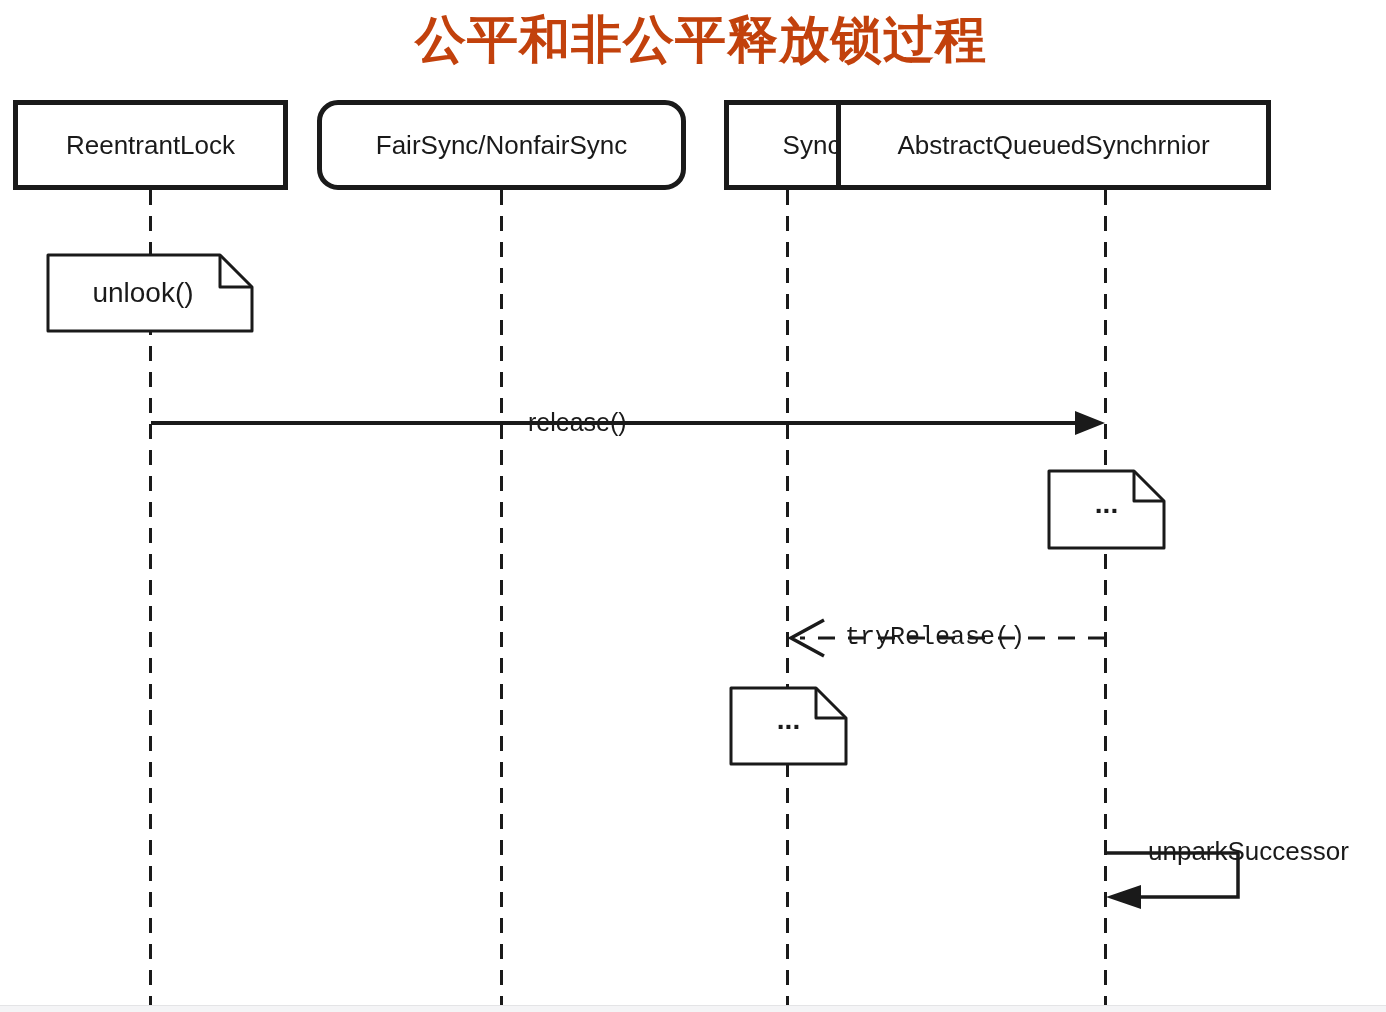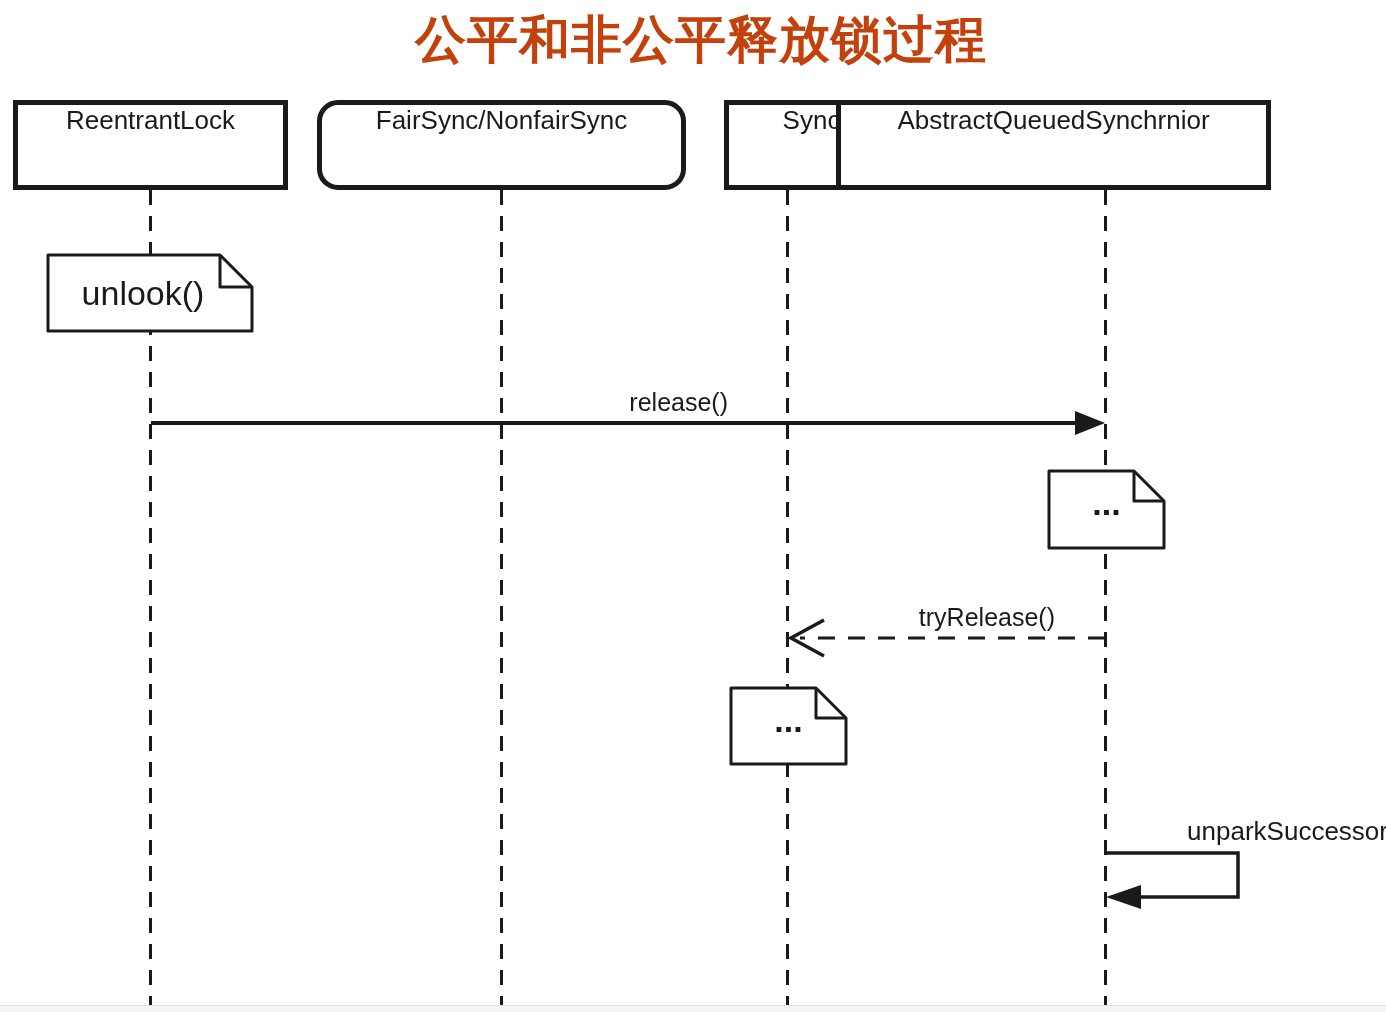--- a/index.html
+++ b/index.html
@@ -28,52 +28,54 @@
     color: #c2410c;
   }
   .participant {
     position: absolute;
     top: 100px;
     height: 90px;
     box-sizing: border-box;
     border: 5px solid #1a1a1a;
     background: #ffffff;
     display: flex;
+    align-items: center;
     justify-content: center;
     font-size: 26px;
     color: #1a1a1a;
     white-space: nowrap;
   }
   .p1 { left: 13px;  width: 275px; }
   .p2 { left: 317px; width: 369px; border-radius: 21px; }
   .p3 { left: 724px; width: 163px; padding-left: 12px; }
   .p4 { left: 836px; width: 435px; }
   .svg-layer {
     position: absolute;
     left: 0;
     top: 0;
     width: 1386px;
     height: 1012px;
   }
   .msg-label {
     position: absolute;
-    text-align: right;
+    text-align: left;
     font-size: 25px;
     color: #1a1a1a;
     white-space: nowrap;
+    margin-top: 20px;
   }
   .lbl-release  { left: 528px;  top: 388px; width: 200px; }
-  .lbl-tryrel   { left: 845px;  top: 603px; width: 210px; }
+  .lbl-tryrel   { left: 845px;  top: 603px; width: 210px; font-family: Liberation Mono, monospace; }
   .lbl-unpark   { left: 1148px; top: 816px; width: 240px; font-size: 26px; }
   .note-text {
     position: absolute;
     display: flex;
     align-items: center;
     justify-content: center;
-    font-size: 34px;
+    font-size: 28px;
     color: #1a1a1a;
     white-space: nowrap;
   }
   .nt-unlook { left: 48px;   top: 255px; width: 190px; height: 76px; }
   .nt-aqs    { left: 1049px; top: 465px; width: 115px; height: 77px; font-weight: 600; }
   .nt-sync   { left: 731px;  top: 682px; width: 115px; height: 76px; font-weight: 600; }
   .footer-strip {
     position: absolute;
     left: 0;
     bottom: 0;

